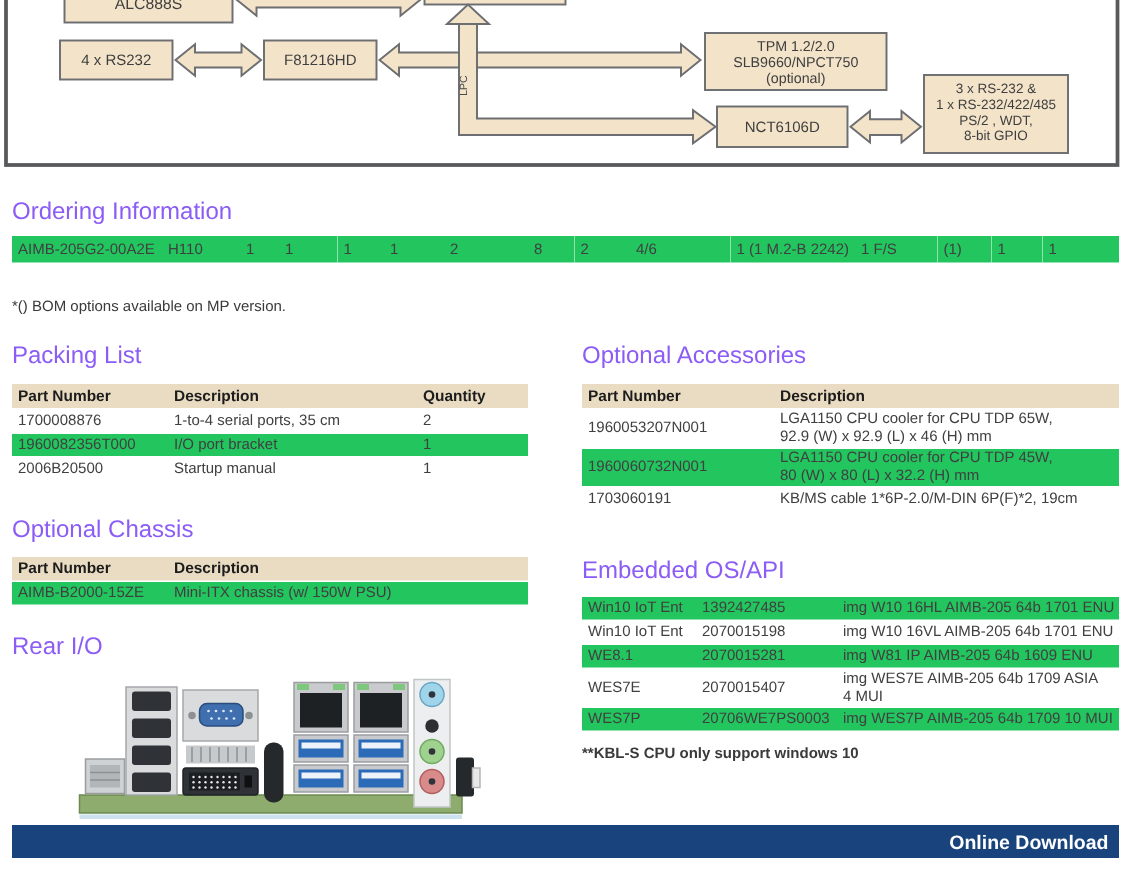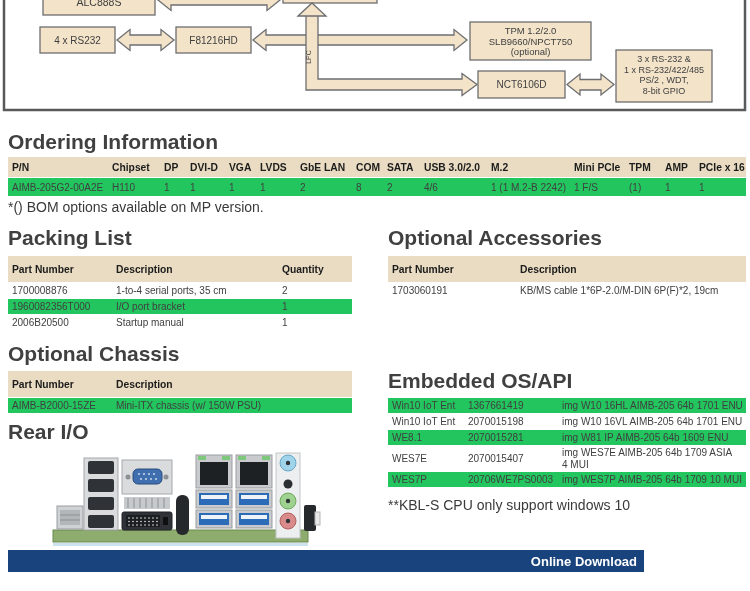--- a/index.html
+++ b/index.html
@@ -1,31 +1,31 @@
 <!DOCTYPE html>
 <html><head>
 <meta charset="utf-8">
 <style>
   html,body{margin:0;padding:0;background:#fff;}
   body{width:750px;height:591px;position:relative;overflow:hidden;
        font-family:"Liberation Sans",sans-serif;color:#333;}
   .abs{position:absolute;}
-  h2.sec{font-size:21px;font-weight:bold;color:#404040;margin:0;line-height:22px;letter-spacing:0;}
+  h2.sec{font-size:16px;font-weight:normal;color:#8b5cf6;margin:0;line-height:22px;letter-spacing:0;}
   table{border-collapse:collapse;table-layout:fixed;font-size:10px;}
   th{font-size:10.3px;font-weight:bold;color:#1c1c1c;background:#e9dcc2;text-align:left;
      padding:0 0 0 4px;white-space:nowrap;overflow:hidden;}
   td{color:#404040;padding:0 0 0 4px;white-space:nowrap;overflow:hidden;}
   tr{border-bottom:1px solid #fff;}
   tr.g td{background:#22c55e;}
   tr.w td{background:#ffffff;}
   .pre{white-space:pre-line;line-height:11.5px;}
   .ord th{height:20px;} .ord td{height:18px;}
-  .sml th{height:26px;} .sml td{height:15px;}
+  .sml th{height:16px;} .sml td{height:15px;}
   td.tall{height:25px;vertical-align:middle;}
-  .footnote{font-size:14px;color:#3a3a3a;}
+  .footnote{font-size:10px;color:#3a3a3a;}
   .dlbar{background:#19437c;display:flex;align-items:center;justify-content:flex-end;}
   .dl-label{color:#fff;font-weight:bold;font-size:13px;margin-right:7px;white-space:nowrap;}
   .dl-url{background:#fff;width:172px;height:18px;line-height:18px;font-size:12.5px;
           color:#4a4a4a;padding-left:6px;margin-right:39px;white-space:nowrap;overflow:hidden;}
   svg text{font-family:"Liberation Sans",sans-serif;}
 </style>
 </head>
 <body>
 
 <svg class="abs" style="left:0;top:0;" width="750" height="112" viewBox="0 0 750 112">
@@ -92,37 +92,20 @@
       <col style="width:31px">
     <col style="width:37px">
       <col style="width:67px">
       <col style="width:83px">
       <col style="width:55px">
     <col style="width:36px">
       <col style="width:34px">
       <col style="width:51px">
   </colgroup>
   <tbody>
-      <tr>
-    <th>P/N</th>
-    <th>Chipset</th>
-    <th>DP</th>
-    <th>DVI-D</th>
-    <th>VGA</th>
-    <th>LVDS</th>
-    <th>GbE LAN</th>
-    <th>COM</th>
-    <th>SATA</th>
-    <th>USB 3.0/2.0</th>
-    <th>M.2</th>
-    <th>Mini PCIe</th>
-    <th>TPM</th>
-    <th>AMP</th>
-    <th>PCIe x 16</th>
-  </tr>
   <tr class="g">
     <td>AIMB-205G2-00A2E</td>
     <td>H110</td>
     <td>1</td>
     <td>1</td>
     <td>1</td>
     <td>1</td>
     <td>2</td>
     <td>8</td>
     <td>2</td>
@@ -312,37 +295,47 @@
   <colgroup>
       <col style="width:128px">
       <col style="width:230px">
     </colgroup>
   <tbody>
       <tr>
     <th>Part Number</th>
     <th>Description</th>
   </tr>
   <tr class="w">
+    <td class="tall">1960053207N001</td>
+    <td class="tall pre">LGA1150 CPU cooler for CPU TDP 65W,
+92.9 (W) x 92.9 (L) x 46 (H) mm</td>
+  </tr>
+  <tr class="g">
+    <td class="tall">1960060732N001</td>
+    <td class="tall pre">LGA1150 CPU cooler for CPU TDP 45W,
+80 (W) x 80 (L) x 32.2 (H) mm</td>
+  </tr>
+  <tr class="w">
     <td>1703060191</td>
     <td>KB/MS cable 1*6P-2.0/M-DIN 6P(F)*2, 19cm</td>
   </tr>
 </tbody>
   </table>
 
 <h2 class="sec abs" style="left:388px;top:370px;">Embedded OS/API</h2>
 <table class="abs sml" style="left:388px;top:398px;width:358px;">
   <colgroup>
       <col style="width:76px">
       <col style="width:94px">
       <col style="width:188px">
     </colgroup>
   <tbody>
   <tr class="g">
     <td>Win10 IoT Ent</td>
-    <td>1367661419</td>
+    <td>1392427485</td>
     <td>img W10 16HL AIMB-205 64b 1701 ENU</td>
   </tr>
   <tr class="w">
     <td>Win10 IoT Ent</td>
     <td>2070015198</td>
     <td>img W10 16VL AIMB-205 64b 1701 ENU</td>
   </tr>
   <tr class="g">
     <td>WE8.1</td>
     <td>2070015281</td>
@@ -354,17 +347,17 @@
     <td class="tall pre">img WES7E AIMB-205 64b 1709 ASIA
 4 MUI</td>
   </tr>
   <tr class="g">
     <td>WES7P</td>
     <td>20706WE7PS0003</td>
     <td>img WES7P AIMB-205 64b 1709 10 MUI</td>
   </tr>
 </tbody>
   </table>
-<div class="abs footnote" style="left:388px;top:497px;">**KBL-S CPU only support windows 10</div>
-
-<div class="abs dlbar" style="left:8px;top:550px;width:636px;height:22px;">
+<div class="abs footnote" style="left:388px;top:497px;font-weight:bold;">**KBL-S CPU only support windows 10</div>
+
+<div class="abs dlbar" style="left:8px;top:550px;width:738px;height:22px;">
   <span class="dl-label">Online Download</span>
 </div>
 
 </body></html>

